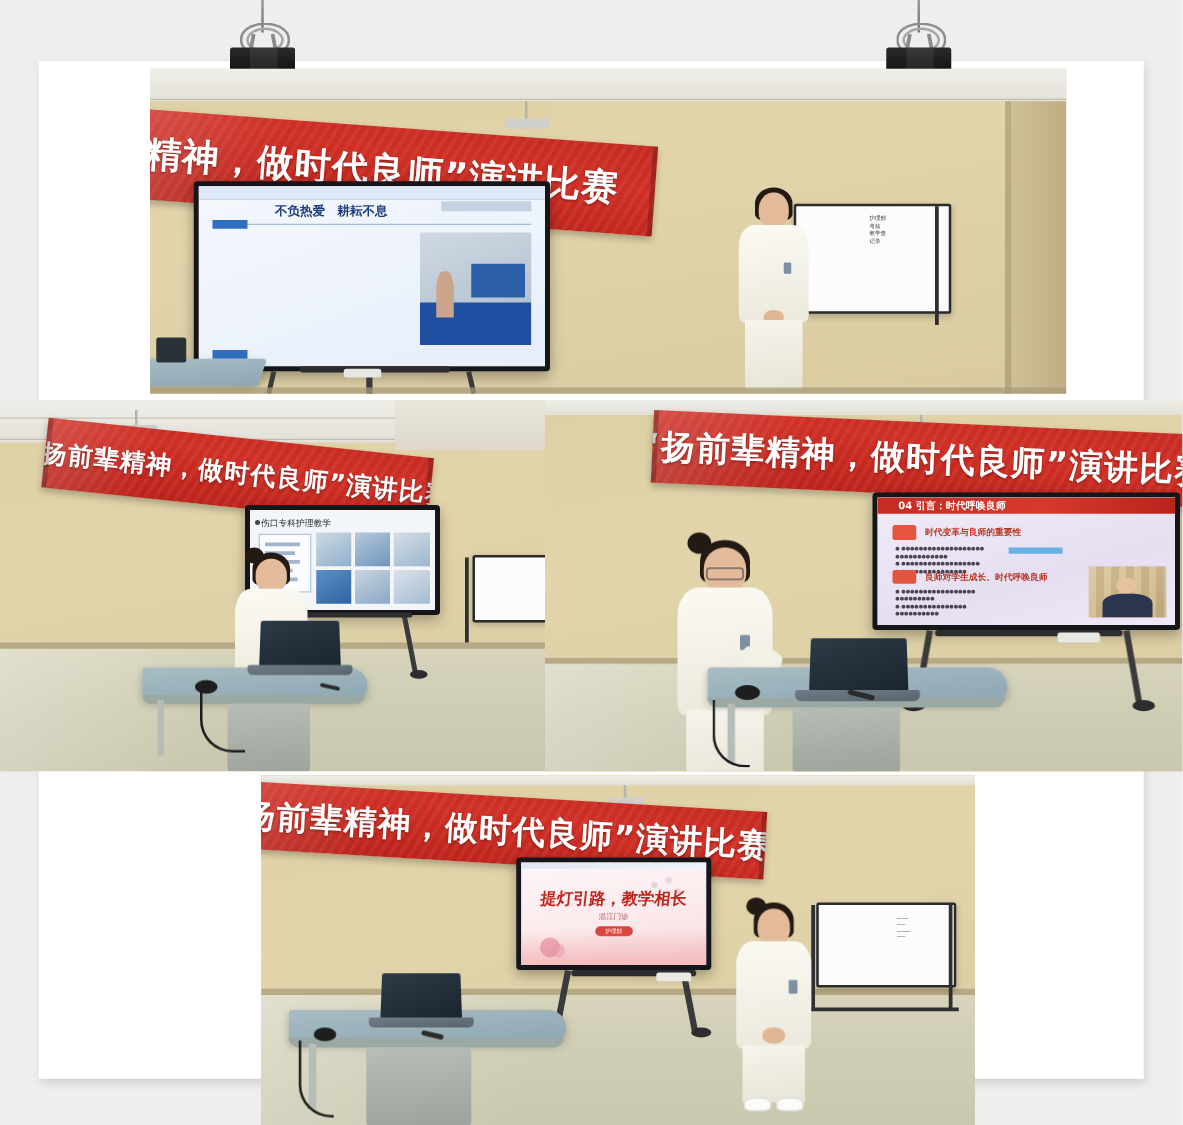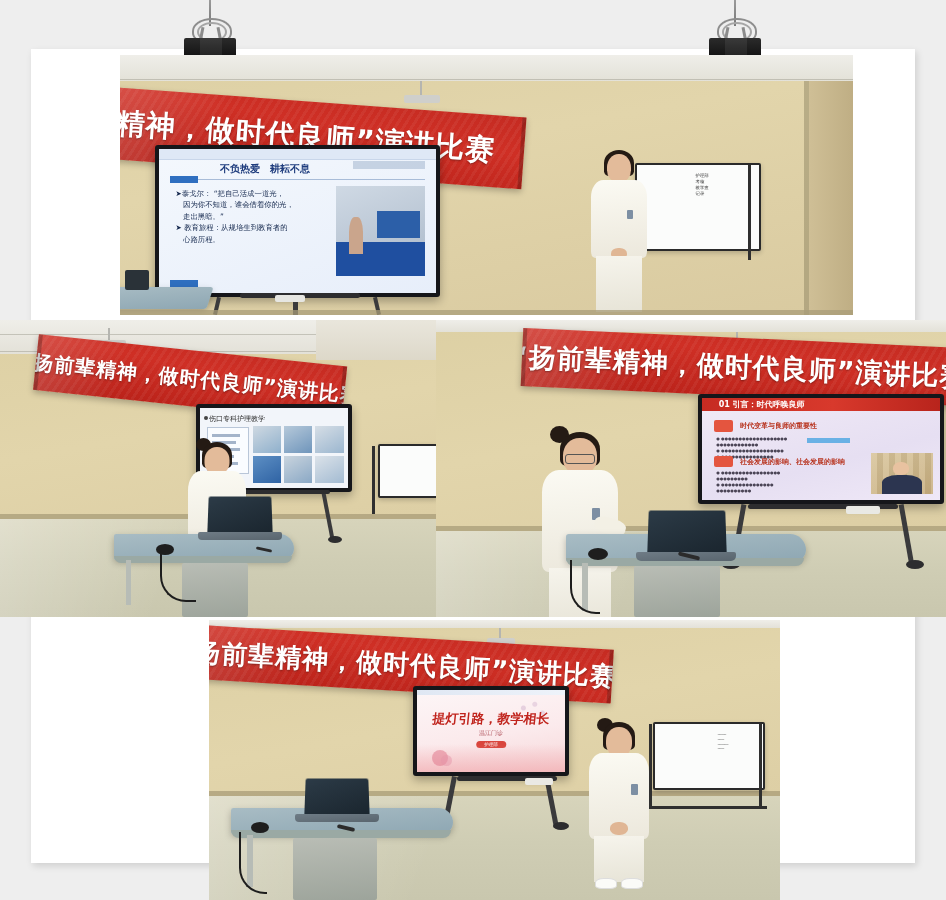--- a/index.html
+++ b/index.html
@@ -270,27 +270,20 @@
 
   <div class="tv" style="left:35px;top:90px;width:285px;height:152px;">
     <div class="tv-screen">
       <div class="s1">
         <div class="s1-top"></div>
         <div class="s1-logo"></div>
         <div class="s1-title" style="font-size:10px;">不负热爱　耕耘不息</div>
         <div class="s1-rule"></div>
         <div class="s1-tab" style="left:4%;top:18.5%;width:10%;height:5%;"></div>
         <div class="s1-tab" style="left:4%;bottom:4%;width:10%;height:5%;"></div>
-        <div class="s1-body" style="font-size:7.4px;">
-          <div>➤泰戈尔： “把自己活成一道光，</div>
-          <div>　因为你不知道，谁会借着你的光，</div>
-          <div>　走出黑暗。”</div>
-          <div>➤ 教育旅程：从规培生到教育者的</div>
-          <div>　心路历程。</div>
-        </div>
         <div class="s1-img">
           <div class="sub-screen"></div>
           <div class="sub-ppl"></div>
           <div class="sub-person"></div>
         </div>
       </div>
     </div>
   </div>
 
   <div class="tv-stand-leg" style="left:95px;top:242px;width:4px;height:18px;transform:rotate(13deg);"></div>
@@ -405,33 +398,33 @@
 
   <div class="banner" style="left:86px;top:8px;width:434px;height:58px;transform:rotate(2.6deg);transform-origin:left center;">
     <div class="banner-text" style="font-size:27px;">“扬前辈精神，做时代良师”演讲比赛</div>
     <div class="banner-end" style="left:0;"></div>
   </div>
 
   <div class="tv" style="left:262px;top:74px;width:246px;height:110px;">
     <div class="tv-screen">
       <div class="s3">
         <div class="s3-bar">
-          <div class="s3-bar-text" style="font-size:8px;">01 引言：时代呼唤良师</div>
+          <div class="s3-bar-text" style="font-size:8px;">04 引言：时代呼唤良师</div>
         </div>
         <div class="s3-badge" style="left:5%;top:22%;width:8%;height:11%;"></div>
         <div class="s3-h" style="left:16%;top:23%;font-size:7px;">时代变革与良师的重要性</div>
         <div class="s3-txt" style="left:6%;top:37%;width:64%;font-size:4px;">
           ● ●●●●●●●●●●●●●●●●●●●<br>
           ●●●●●●●●●●●●<br>
           ● ●●●●●●●●●●●●●●●●●●<br>
           ● ●●●●●●●●●●●●●●●
         </div>
         <div class="s3-hl" style="left:44%;top:39%;width:18%;"></div>
         <div class="s3-badge" style="left:5%;top:57%;width:8%;height:11%;"></div>
-        <div class="s3-h" style="left:16%;top:58%;font-size:7px;">社会发展的影响、社会发展的影响</div>
+        <div class="s3-h" style="left:16%;top:58%;font-size:7px;">良师对学生成长、时代呼唤良师</div>
         <div class="s3-txt" style="left:6%;top:71%;width:60%;font-size:4px;">
           ● ●●●●●●●●●●●●●●●●●<br>
           ●●●●●●●●●<br>
           ● ●●●●●●●●●●●●●●●<br>
           ●●●●●●●●●●
         </div>
         <div class="s3-photo">
           <div class="curtain"></div>
           <div class="head"></div>
           <div class="suit"></div>

